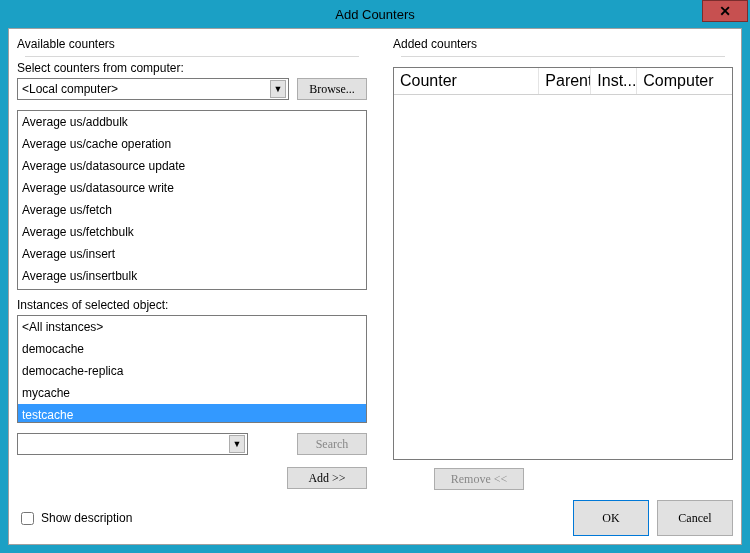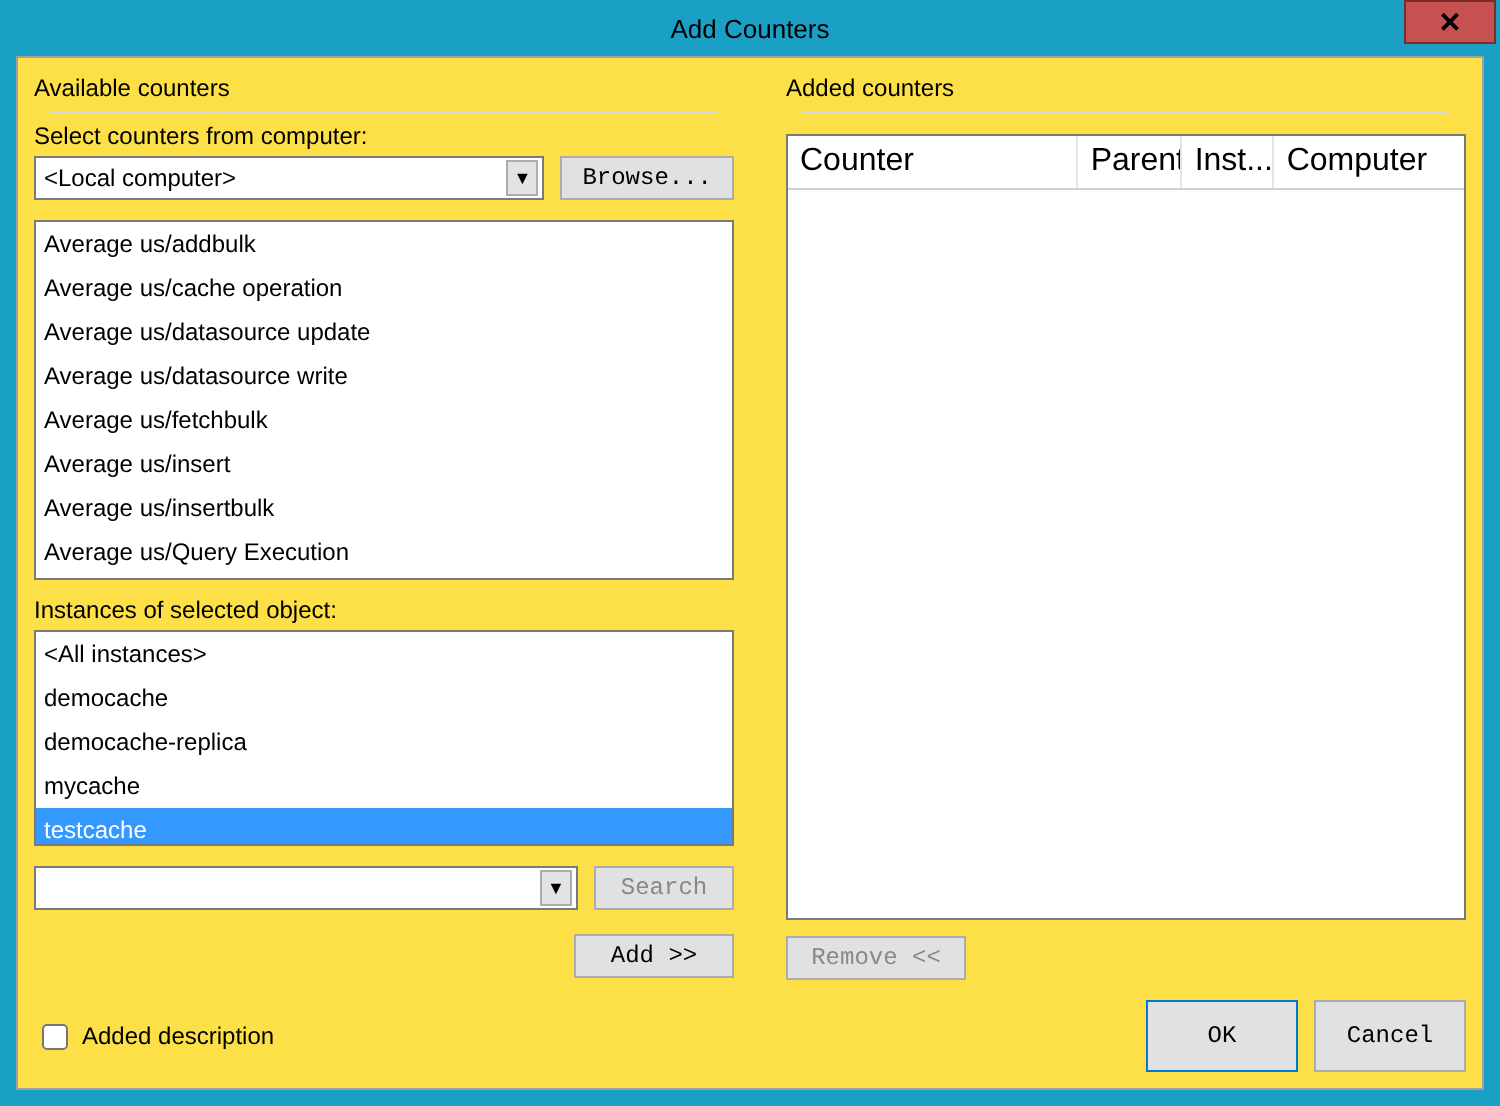--- a/index.html
+++ b/index.html
@@ -39,21 +39,21 @@
     justify-content: center;
     border: 1px solid #7a2d2d;
     cursor: default;
   }
   .client {
     position: absolute;
     left: 8px;
     right: 8px;
     top: 28px;
     bottom: 8px;
-    background: #fde047;
+    background: #ffffff;
     border: 1px solid #a0a0a0;
     padding: 6px 8px 8px 8px;
     display: flex;
     flex-direction: column;
   }
   .cols {
     display: flex;
     gap: 26px;
     flex: 1;
   }
@@ -94,25 +94,25 @@
     background: #e3e3e3; border:1px solid #adadad;
     display:flex; align-items:center; justify-content:center;
     font-size: 9px;
   }
   .btn {
     height: 22px;
     min-width: 70px;
     padding: 0 10px;
     border: 1px solid #adadad;
     background: #e1e1e1;
-    font-family: Liberation Mono, monospace;
+    font-family: Liberation Serif, serif;
     font-size: 12px;
     cursor: default;
   }
-  .btn:disabled { color: #888; }
+  .btn:disabled { color: #888; margin-left: 41px; }
   .listbox {
     border: 1px solid #7a7a7a;
     background: #fff;
     overflow-y: scroll;
     font-size: 12px;
   }
   .counter-list {
     margin-top: 10px;
     height: 180px;
   }
@@ -204,20 +204,21 @@
               <span class="caret">▼</span>
             </div>
             <button class="btn">Browse...</button>
           </div>
 
           <div class="listbox counter-list">
             <div class="item">Average us/addbulk</div>
             <div class="item">Average us/cache operation</div>
             <div class="item">Average us/datasource update</div>
             <div class="item">Average us/datasource write</div>
+            <div class="item">Average us/fetch</div>
             <div class="item">Average us/fetchbulk</div>
             <div class="item">Average us/insert</div>
             <div class="item">Average us/insertbulk</div>
             <div class="item">Average us/Query Execution</div>
           </div>
 
           <div class="label" style="margin-top:8px">Instances of selected object:</div>
           <div class="listbox instance-list">
             <div class="item">&lt;All instances&gt;</div>
             <div class="item">democache</div>
@@ -258,21 +259,21 @@
           <div class="row remove-row">
             <button class="btn" disabled="" style="min-width:90px">Remove &lt;&lt;</button>
           </div>
         </div>
       </div>
     </div>
 
     <div class="bottom">
       <label class="chk">
         <input type="checkbox" style="">
-        <span>Added description</span>
+        <span>Show description</span>
       </label>
       <div class="dlg-btns">
         <button class="btn ok">OK</button>
         <button class="btn">Cancel</button>
       </div>
     </div>
   </div>
 </div>
 
 </body></html>

